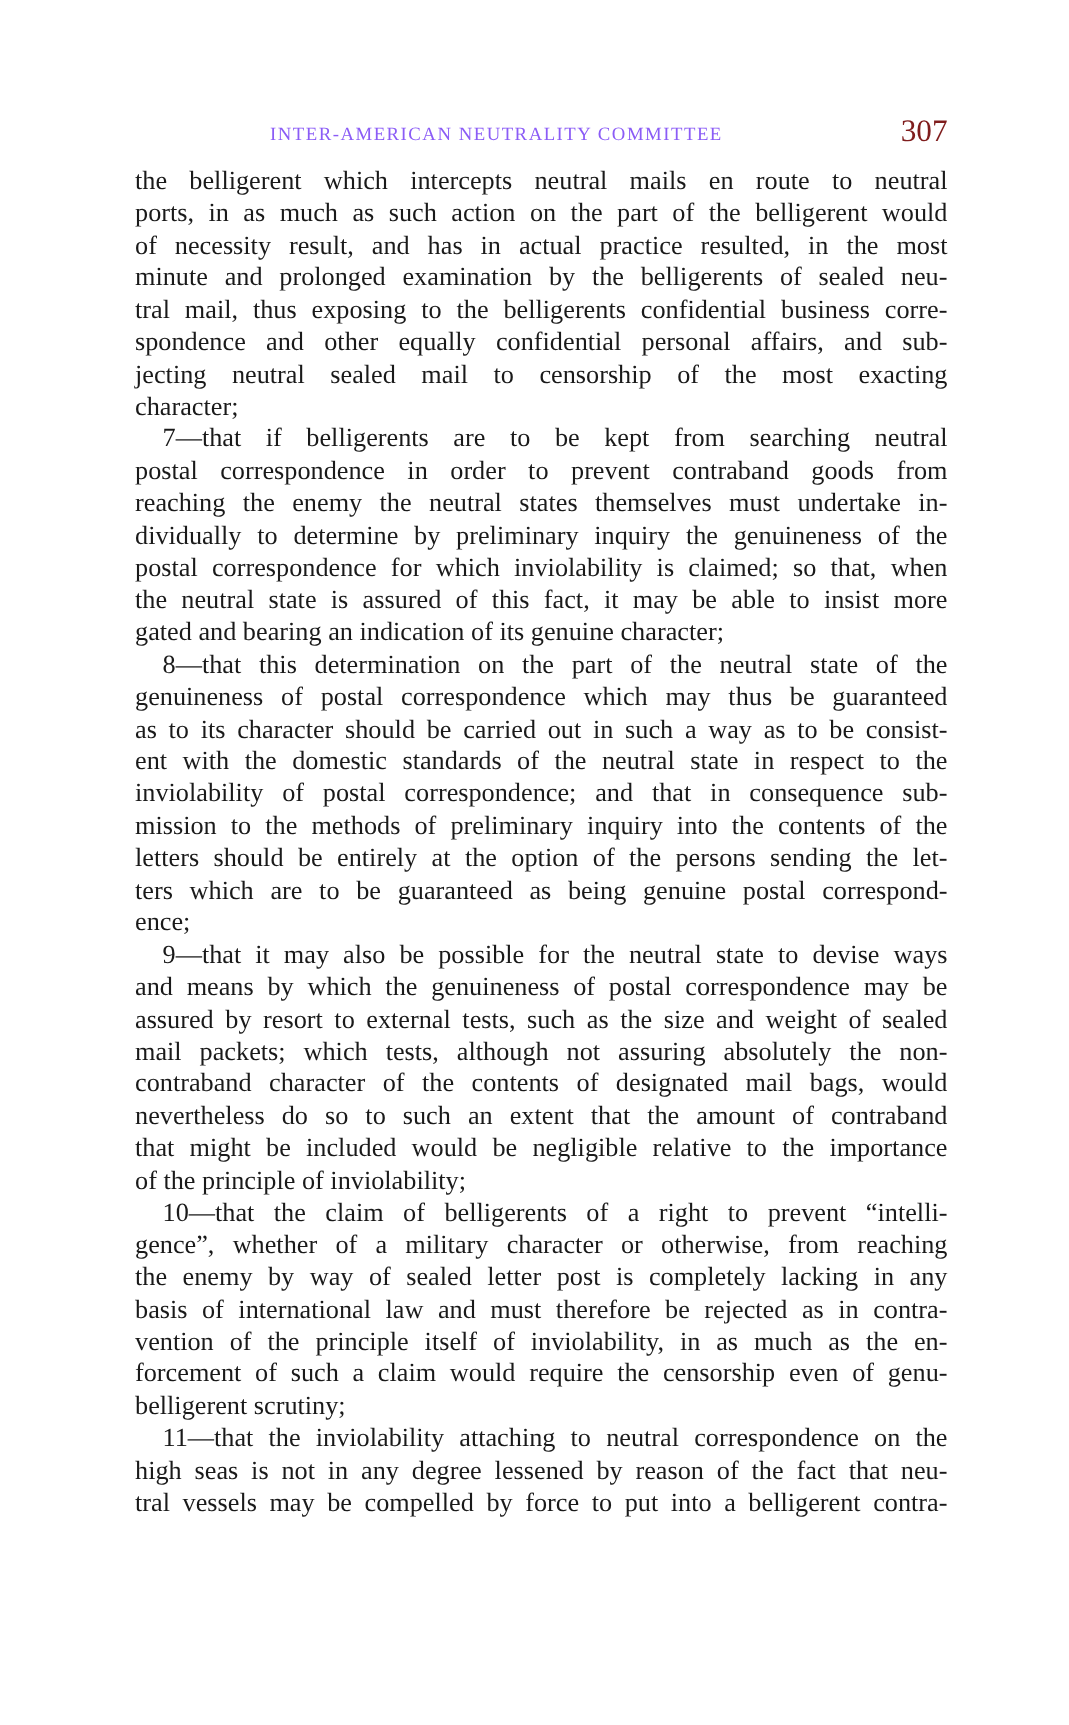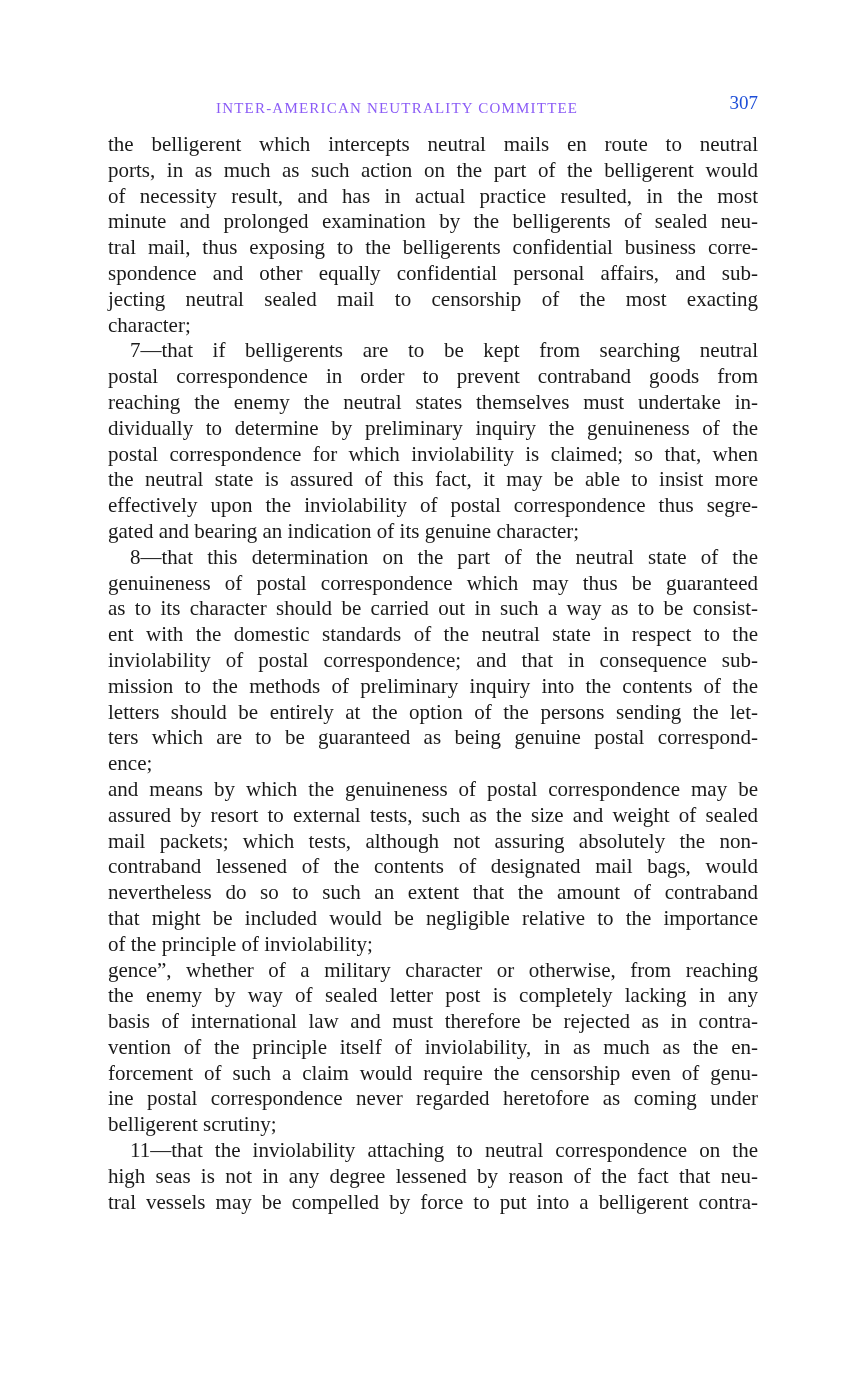--- a/index.html
+++ b/index.html
@@ -33,22 +33,22 @@
       font-family: "Liberation Serif", serif;
       font-size: 15px;
       letter-spacing: 1.2px;
       color: #8b5cf6;
     }
     .page-number {
       position: absolute;
       right: 0;
       top: 0;
       font-family: "Liberation Serif", serif;
-      font-size: 19px;
-      color: #1d4ed8;
+      font-size: 25px;
+      color: #7f1d1d;
     }
     .body-text {
       font-family: "Liberation Serif", serif;
       font-size: 21px;
       line-height: 25.8px;
       text-align: justify;
     }
     .para {
       margin: 0;
       text-indent: 22px;
@@ -90,50 +90,50 @@
         <span class="line">jecting neutral sealed mail to censorship of the most exacting</span>
         <span class="line last">character;</span>
       </div>
       <div class="para">
         <span class="line indent">7—that if belligerents are to be kept from searching neutral</span>
         <span class="line">postal correspondence in order to prevent contraband goods from</span>
         <span class="line">reaching the enemy the neutral states themselves must undertake in-</span>
         <span class="line">dividually to determine by preliminary inquiry the genuineness of the</span>
         <span class="line">postal correspondence for which inviolability is claimed; so that, when</span>
         <span class="line">the neutral state is assured of this fact, it may be able to insist more</span>
-        <span class="line">effectively upon the inviolability of postal correspondence thus segre-</span>
         <span class="line last">gated and bearing an indication of its genuine character;</span>
       </div>
       <div class="para">
         <span class="line indent">8—that this determination on the part of the neutral state of the</span>
         <span class="line">genuineness of postal correspondence which may thus be guaranteed</span>
         <span class="line">as to its character should be carried out in such a way as to be consist-</span>
         <span class="line">ent with the domestic standards of the neutral state in respect to the</span>
         <span class="line">inviolability of postal correspondence; and that in consequence sub-</span>
         <span class="line">mission to the methods of preliminary inquiry into the contents of the</span>
         <span class="line">letters should be entirely at the option of the persons sending the let-</span>
         <span class="line">ters which are to be guaranteed as being genuine postal correspond-</span>
         <span class="line last">ence;</span>
       </div>
       <div class="para">
+        <span class="line indent">9—that it may also be possible for the neutral state to devise ways</span>
         <span class="line">and means by which the genuineness of postal correspondence may be</span>
         <span class="line">assured by resort to external tests, such as the size and weight of sealed</span>
         <span class="line">mail packets; which tests, although not assuring absolutely the non-</span>
-        <span class="line">contraband lessened of the contents of designated mail bags, would</span>
+        <span class="line">contraband character of the contents of designated mail bags, would</span>
         <span class="line">nevertheless do so to such an extent that the amount of contraband</span>
         <span class="line">that might be included would be negligible relative to the importance</span>
         <span class="line last">of the principle of inviolability;</span>
       </div>
       <div class="para">
+        <span class="line indent">10—that the claim of belligerents of a right to prevent “intelli-</span>
         <span class="line">gence”, whether of a military character or otherwise, from reaching</span>
         <span class="line">the enemy by way of sealed letter post is completely lacking in any</span>
         <span class="line">basis of international law and must therefore be rejected as in contra-</span>
         <span class="line">vention of the principle itself of inviolability, in as much as the en-</span>
         <span class="line">forcement of such a claim would require the censorship even of genu-</span>
-        <span class="line">ine postal correspondence never regarded heretofore as coming under</span>
         <span class="line last">belligerent scrutiny;</span>
       </div>
       <div class="para">
         <span class="line indent">11—that the inviolability attaching to neutral correspondence on the</span>
         <span class="line">high seas is not in any degree lessened by reason of the fact that neu-</span>
         <span class="line">tral vessels may be compelled by force to put into a belligerent contra-</span>
       </div>
     </div>
 </div>
 

